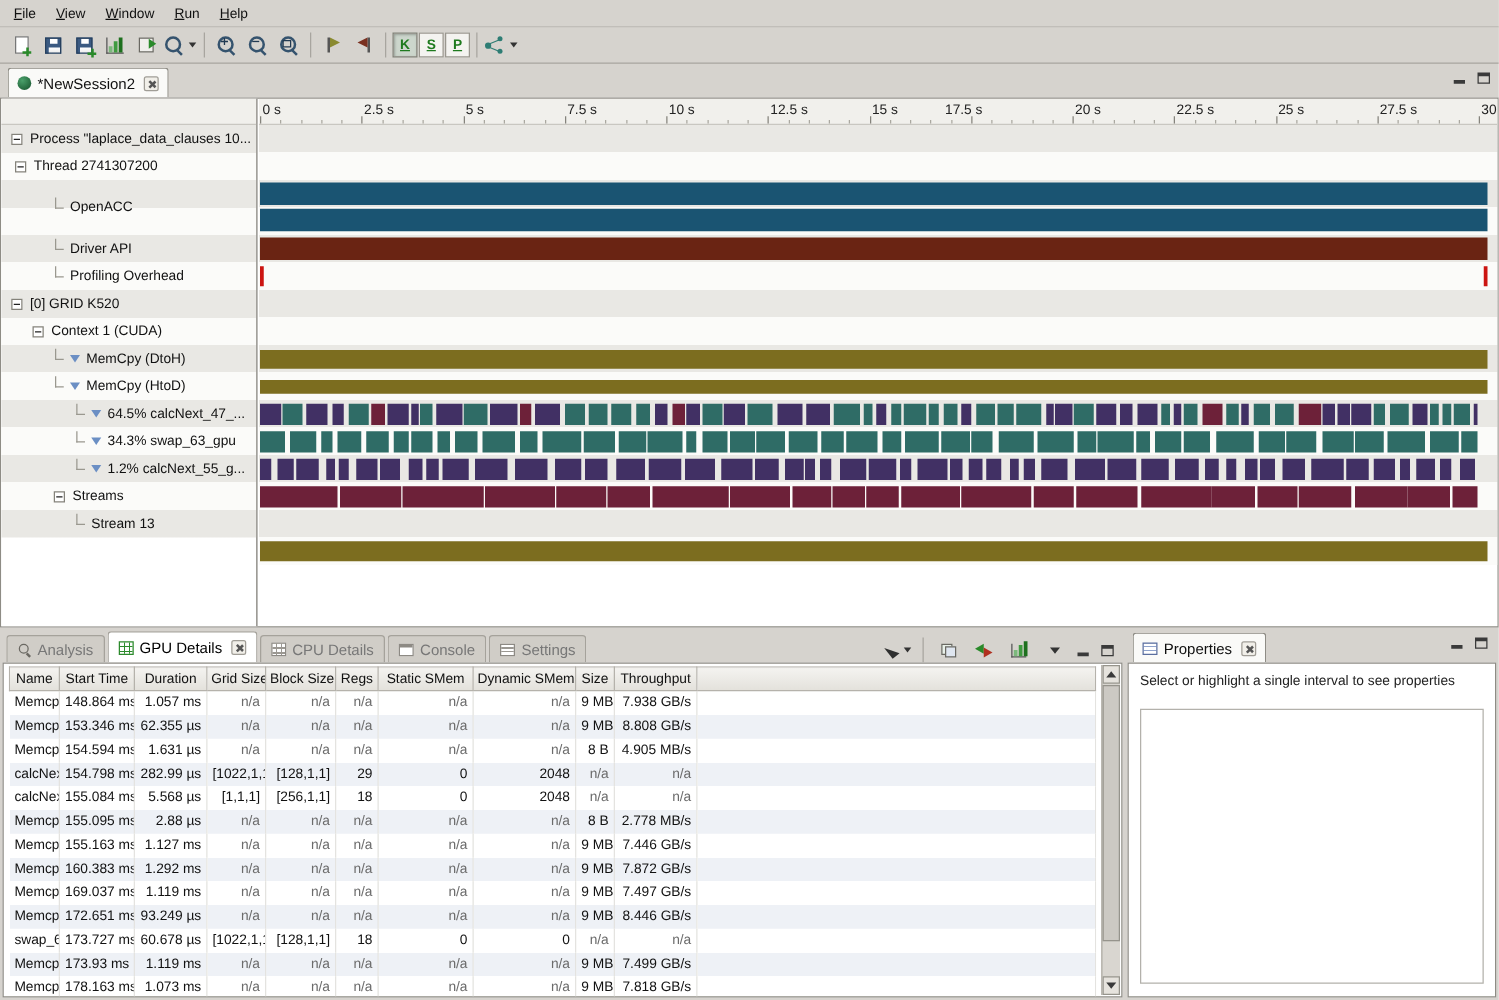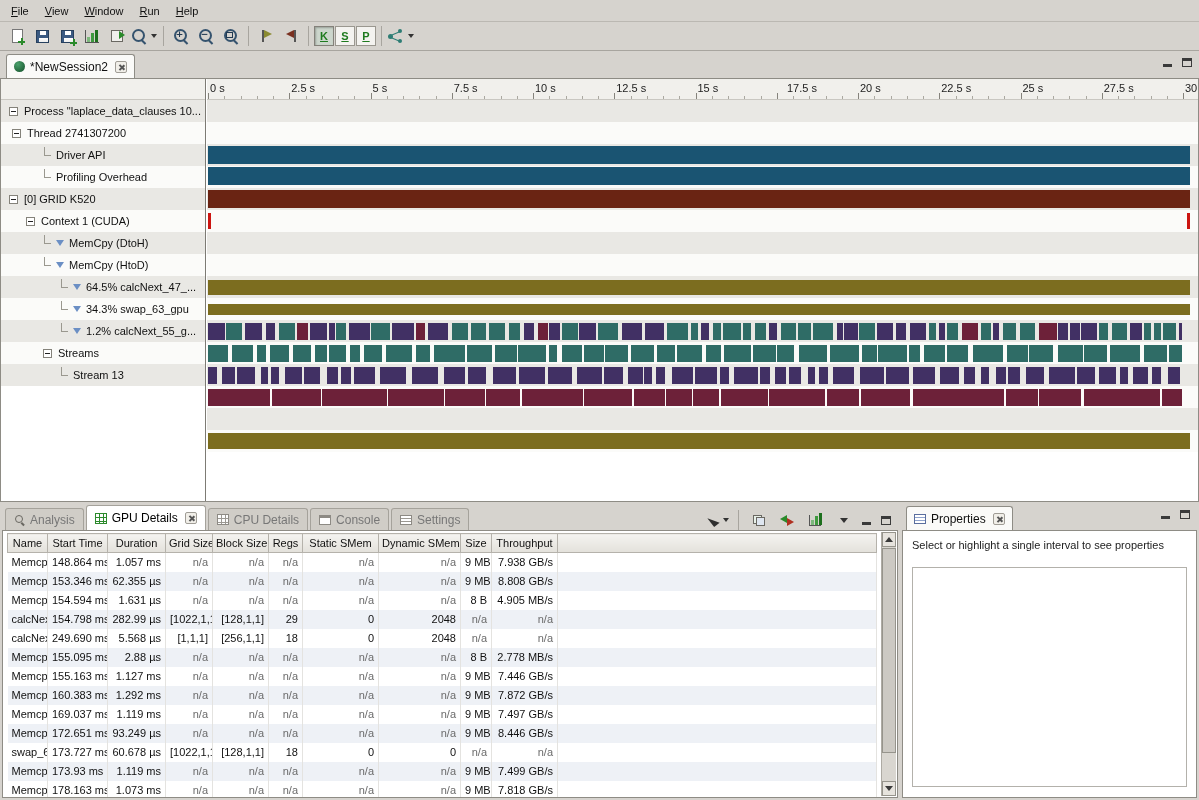--- a/index.html
+++ b/index.html
@@ -235,20 +235,24 @@
       <div class="tree-head"></div>
       <div class="striped" id="treeRows">
           <div class="trow" style="padding-left: 8px;">
             <span class="minusbox"></span>
             <span>Process "laplace_data_clauses 10...</span>
           </div>
           <div class="trow" style="padding-left: 11px;">
             <span class="minusbox"></span>
             <span>Thread 2741307200</span>
           </div>
+          <div class="trow tall" style="padding-left: 42px;">
+            <span class="branch"></span>
+            <span>OpenACC</span>
+          </div>
           <div class="trow" style="padding-left: 42px;">
             <span class="branch"></span>
             <span>Driver API</span>
           </div>
           <div class="trow" style="padding-left: 42px;">
             <span class="branch"></span>
             <span>Profiling Overhead</span>
           </div>
           <div class="trow" style="padding-left: 8px;">
             <span class="minusbox"></span>
@@ -302,21 +306,21 @@
           <span class="rlabel" style="left: 165.5px;">5 s</span>
           <span class="rtick" style="left: 163.5px; height: 6px;"></span>
           <span class="rlabel" style="left: 246.75px;">7.5 s</span>
           <span class="rtick" style="left: 244.75px; height: 6px;"></span>
           <span class="rlabel" style="left: 328px;">10 s</span>
           <span class="rtick" style="left: 326px; height: 6px;"></span>
           <span class="rlabel" style="left: 409.25px;">12.5 s</span>
           <span class="rtick" style="left: 407.25px; height: 6px;"></span>
           <span class="rlabel" style="left: 490.5px;">15 s</span>
           <span class="rtick" style="left: 488.5px; height: 6px;"></span>
-          <span class="rlabel" style="left: 580px; text-align: right;">17.5 s</span>
+          <span class="rlabel" style="left: 549px; text-align: right;">17.5 s</span>
           <span class="rtick" style="left: 569.75px; height: 6px;"></span>
           <span class="rlabel" style="left: 653px;">20 s</span>
           <span class="rtick" style="left: 651px; height: 6px;"></span>
           <span class="rlabel" style="left: 734.25px;">22.5 s</span>
           <span class="rtick" style="left: 732.25px; height: 6px;"></span>
           <span class="rlabel" style="left: 815.5px;">25 s</span>
           <span class="rtick" style="left: 813.5px; height: 6px;"></span>
           <span class="rlabel" style="left: 896.75px;">27.5 s</span>
           <span class="rtick" style="left: 894.75px; height: 6px;"></span>
           <span class="rlabel" style="left: 978px;">30</span>
@@ -724,21 +728,21 @@
               <td class="num">[128,1,1]</td>
               <td class="num">29</td>
               <td class="num">0</td>
               <td class="num">2048</td>
               <td class="na">n/a</td>
               <td class="na">n/a</td>
               <td></td>
             </tr>
             <tr>
               <td>calcNext</td>
-              <td class="num">249.690 ms</td>
+              <td class="num">155.084 ms</td>
               <td class="num">5.568 µs</td>
               <td class="num">[1,1,1]</td>
               <td class="num">[256,1,1]</td>
               <td class="num">18</td>
               <td class="num">0</td>
               <td class="num">2048</td>
               <td class="na">n/a</td>
               <td class="na">n/a</td>
               <td></td>
             </tr>

